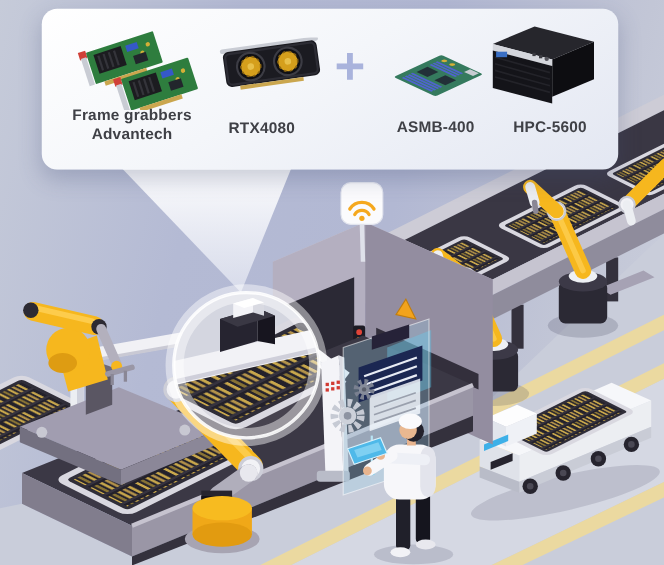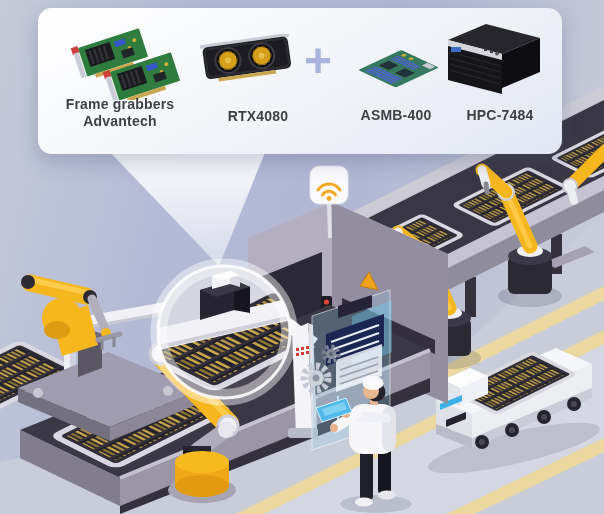--- a/index.html
+++ b/index.html
@@ -354,21 +354,21 @@
         </g>
         <g>
           <circle cx="58" cy="16" r="12.5" fill="#0f0f14" stroke="#3c3c44" stroke-width="2"></circle>
           <circle cx="58" cy="16" r="9" fill="#d59f1c"></circle>
           <circle cx="58" cy="16" r="9" fill="none" stroke="#8a6410" stroke-width="1.5" stroke-dasharray="2.5 3"></circle>
           <circle cx="58" cy="16" r="3" fill="#e8c04a"></circle>
         </g>
       </g>
     </svg>
   </div>
-  <div class="product-label" style="left:180px;top:100px;width:80px">RTX4080</div>
+  <div class="product-label" style="left:160px;top:100px;width:80px">RTX4080</div>
 
   <div class="plus">+</div>
 
   <div class="product" style="left:312px;top:26px;width:104px;height:66px">
     <svg width="104" height="66" viewBox="0 0 104 66">
       <g transform="translate(8,36) matrix(0.9,-0.42,0.9,0.42,0,0)">
         <rect x="0" y="0" width="48" height="42" rx="2" fill="#357a5e"></rect>
         <rect x="3" y="5" width="2" height="30" fill="#5063cf"></rect>
             <rect x="6" y="5" width="2" height="30" fill="#5063cf"></rect>
         <rect x="9" y="5" width="2" height="30" fill="#5063cf"></rect>
@@ -395,16 +395,16 @@
           <rect x="48" y="30" width="3" height="3" fill="#3a3a40"></rect>
       <circle cx="55" cy="33.5" r="2" fill="#55555c"></circle>
       <polygon points="6,26 60,40 60,74 6,60" fill="#141419"></polygon>
       <line x1="8" y1="32" x2="58" y2="46" stroke="#232329" stroke-width="1.5"></line>
       <line x1="8" y1="38" x2="58" y2="52" stroke="#232329" stroke-width="1.5"></line>
       <line x1="8" y1="44" x2="58" y2="58" stroke="#232329" stroke-width="1.5"></line>
       <line x1="8" y1="50" x2="58" y2="64" stroke="#232329" stroke-width="1.5"></line>
       <rect x="9" y="27" width="10" height="5" fill="#3a6fc4"></rect>
     </svg>
   </div>
-  <div class="product-label" style="left:420px;top:99px;width:84px">HPC-7484</div>
+  <div class="product-label" style="left:420px;top:99px;width:84px">HPC-5600</div>
 
 </div>
 </div>
 
 </body></html>

